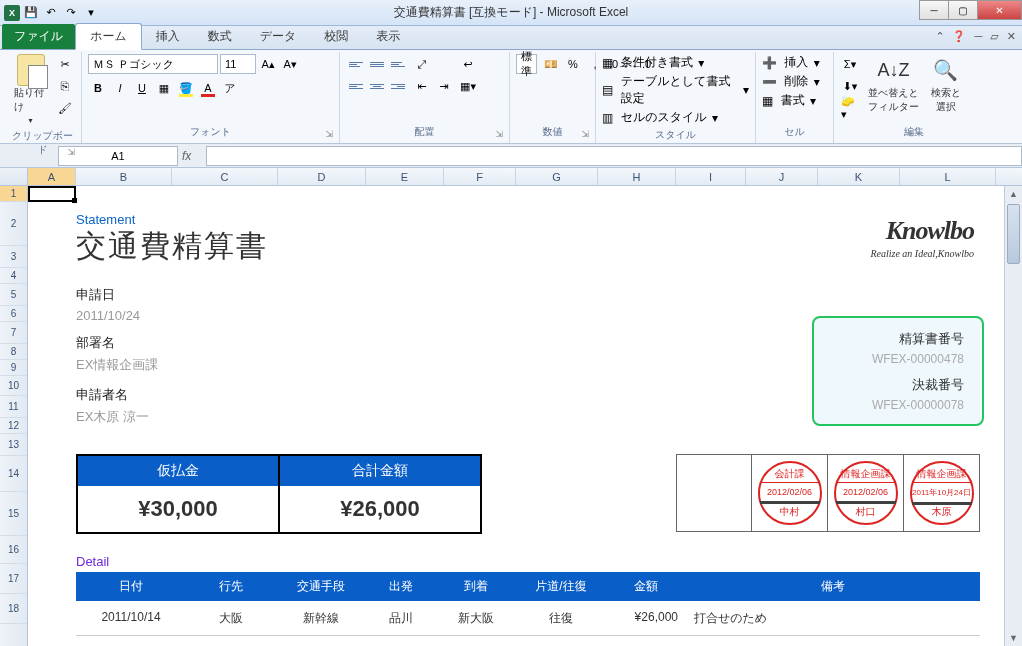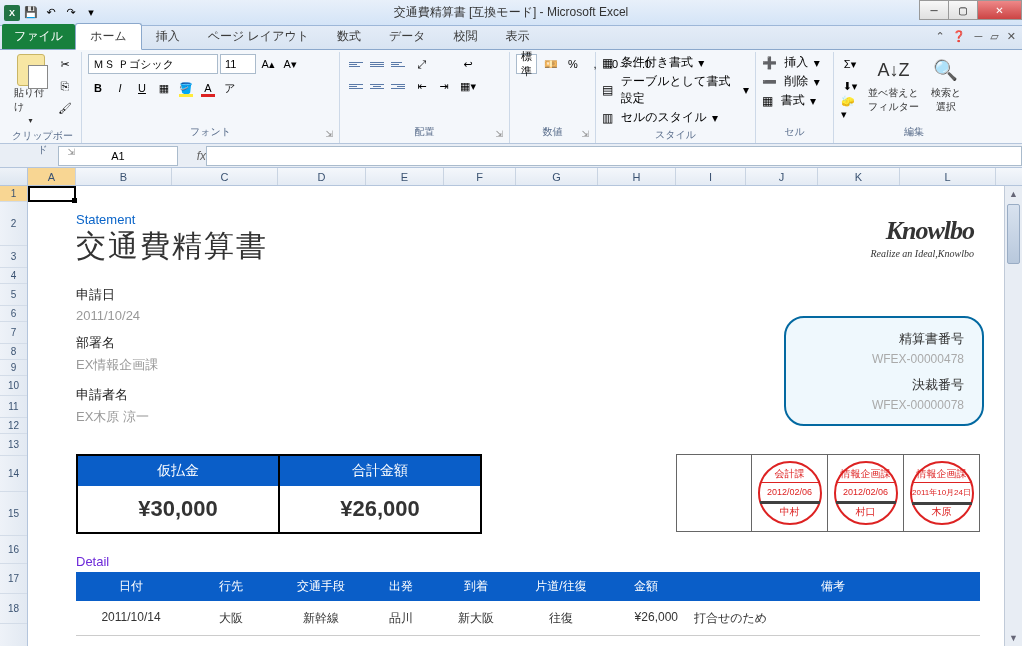--- a/index.html
+++ b/index.html
@@ -46,21 +46,21 @@
 
 
 .align-grid { display: grid; grid-template-columns: repeat(3, 20px); gap: 1px; }
 .align-ico { width:20px; height:20px; display:flex; flex-direction:column; justify-content:center; gap:1px; padding:3px; }
 .align-ico span { height:1px; background:#5a7aa8; display:block; }
 
 
 .refbar { height: 24px; background: #e9eef5; border-bottom: 1px solid #b4c5dc; display:flex; align-items:center; }
 .namebox { width: 120px; height: 20px; background: white; border: 1px solid #abc; margin: 0 4px 0 58px; text-align: center; font-size: 11px; line-height: 18px; }
 .fx-box { display:flex; align-items:center; flex:1; }
-.fx-btn { width: 24px; text-align:right; font-style: italic; color: #666; }
+.fx-btn { width: 24px; text-align:left; font-style: italic; color: #666; }
 .formula-input { flex:1; height: 20px; background:white; border: 1px solid #abc; }
 
 
 .colhdr-row { height: 18px; display:flex; background: linear-gradient(#f4f7fb,#e4ebf4); border-bottom: 1px solid #b4c5dc; }
 .corner { width: 28px; border-right: 1px solid #b4c5dc; background: linear-gradient(#eef2f8,#dde6f0); }
 .colhdr { border-right: 1px solid #c9d4e2; text-align:center; font-size: 11px; color:#3b5372; line-height: 18px; }
 .colhdr.sel { background: #f8d693; }
 
 
 .sheet { display:flex; height: 460px; position: relative; }
@@ -81,21 +81,21 @@
 .doc-title { font-size: 30px; font-weight: normal; position:absolute; top: 40px; left: 0; letter-spacing: 2px; }
 .logo-area { position:absolute; right: 30px; top: 30px; text-align:right; }
 .logo-text { font-size: 26px; font-weight: bold; font-style: italic; font-family: Georgia, serif; letter-spacing: -1px; }
 .logo-sub1 { font-size: 13px; letter-spacing: 6px; font-weight: bold; margin-top: 2px; }
 .logo-sub2 { font-size: 10px; font-style: italic; font-family: Georgia, serif; margin-top: 2px; }
 
 .field { position:absolute; left: 0; }
 .field-label { font-size: 13px; color: #222; }
 .field-value { font-size: 13px; color: #999; margin-top: 4px; }
 
-.info-box { position:absolute; right: 20px; top: 130px; width: 200px; border: 2px solid #0369a1; border-radius: 20px; padding: 12px 18px; background: #eff8fd; text-align: right; }
+.info-box { position:absolute; right: 20px; top: 130px; width: 172px; border: 2px solid #22c55e; border-radius: 8px; padding: 12px 18px; background: #eff8fd; text-align: right; }
 .info-box .lbl { font-size: 13px; color: #333; }
 .info-box .val { font-size: 12px; color: #aaa; margin-top: 4px; margin-bottom: 10px; }
 
 .amount-table { position:absolute; top: 268px; left: 0; display:flex; }
 .amount-cell { border: 2px solid #000; text-align:center; }
 .amount-cell .hdr { background: #0a5ec8; color: white; font-size: 14px; padding: 6px 0; width: 200px; }
 .amount-cell .val { font-size: 22px; font-weight: bold; padding: 10px 0; }
 .amount-cell + .amount-cell { margin-left: -2px; }
 
 .stamps-wrap { position:absolute; top: 268px; right: 24px; display:flex; }
@@ -132,21 +132,20 @@
     <div class="winbtn">─</div>
     <div class="winbtn">▢</div>
     <div class="winbtn close">✕</div>
   </div>
 </div>
 
 <div class="tabrow">
   <div class="tab file">ファイル</div>
   <div class="tab active">ホーム</div>
   <div class="tab">挿入</div>
-  <div class="tab">ページ レイアウト</div>
   <div class="tab">数式</div>
   <div class="tab">データ</div>
   <div class="tab">校閲</div>
   <div class="tab">表示</div>
   <div class="mdi-btns">
     <span>⌃</span>
     <span style="color:#2a7ab8">❓</span>
     <span>─</span>
     <span>▱</span>
     <span>✕</span>

